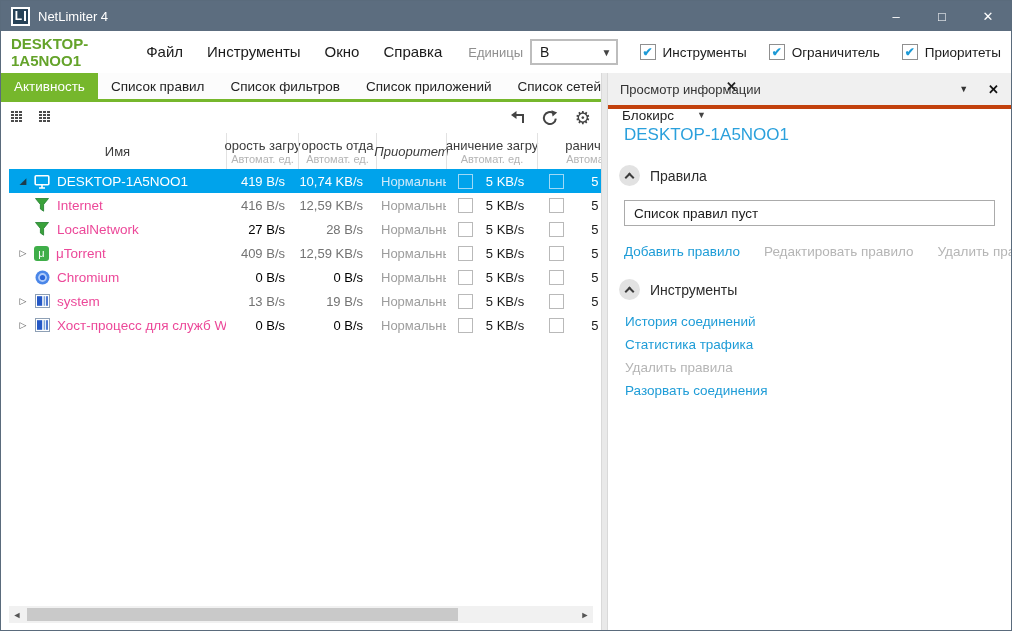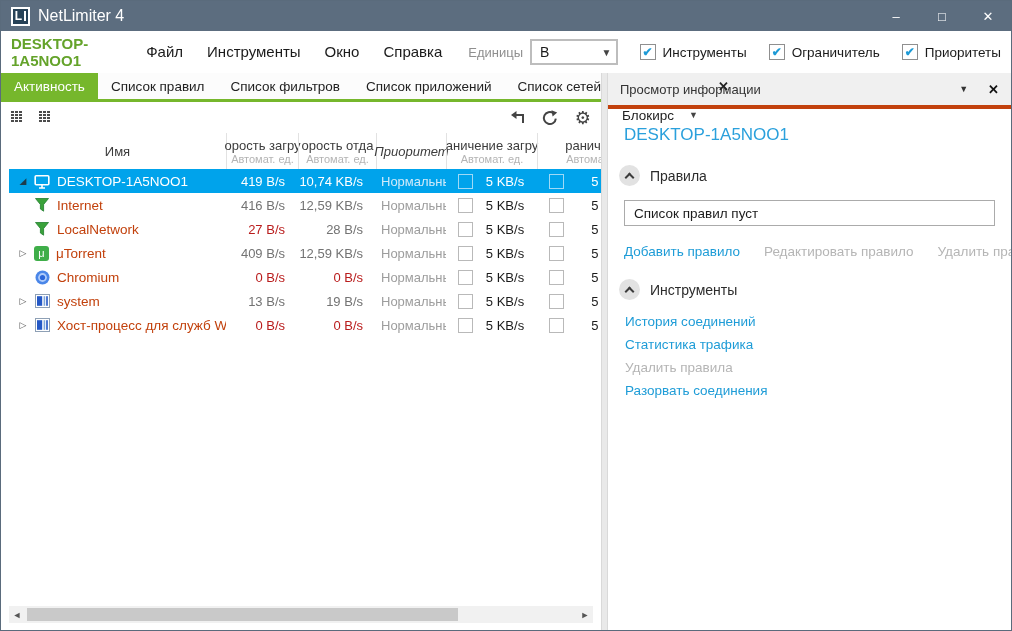--- a/index.html
+++ b/index.html
@@ -7,21 +7,21 @@
   body { font-family:"Liberation Sans", sans-serif; }
   .window { width:1012px; height:631px; background:#fff; border:1px solid #5a6b7c;
             display:flex; flex-direction:column; overflow:hidden; }
 
   
   .titlebar { height:30px; background:#5c6d7f; color:#fff; display:flex; align-items:center; flex:none; }
   .logo { width:19px; height:19px; border:2px solid #fff; background:#274257; color:#fff;
           font-weight:bold; font-size:12px; display:flex; align-items:center; justify-content:center;
           margin:0 8px 0 10px; letter-spacing:0; }
   .logo i { font-style:normal; border-right:2px solid #fff; padding-right:1px; margin-left:1px; height:10px; }
-  .apptitle { font-size:16px; }
+  .apptitle { font-size:13px; }
   .winbtns { margin-left:auto; display:flex; height:100%; }
   .winbtn { width:46px; height:100%; display:flex; align-items:center; justify-content:center;
             font-size:13px; color:#fff; cursor:default; }
 
   
   .menubar { height:42px; background:#fff; display:flex; align-items:center; padding:0 10px; flex:none; }
   .hostname { color:#64a32a; font-weight:bold; font-size:15px; margin-right:20px; }
   .menuitem { font-size:15px; color:#1b1b1b; padding:0 12px; }
   .units-label { color:#8f8f8f; font-size:13px; margin-left:14px; margin-right:7px; }
   .combo { width:118px; height:26px; border:2px solid #bdbdbd; background:#fff; display:flex;
@@ -36,21 +36,21 @@
   
   .main { flex:1; display:flex; min-height:0; }
   .left { width:600px; flex:none; display:flex; flex-direction:column; position:relative; background:#fff; }
   .splitter { width:7px; flex:none; background:#e9e9e9; border-left:1px solid #d9d9d9; border-right:1px solid #d9d9d9; }
   .right { flex:1; display:flex; flex-direction:column; background:#fff; min-width:0; }
 
   
   .tabstrip { height:29px; flex:none; display:flex; align-items:stretch; border-bottom:3px solid #76b72c; background:#fcfcfc; }
   .tab { padding:0 13px; font-size:13.5px; color:#222; display:flex; align-items:center; white-space:nowrap; }
   .tab.active { background:#76b72c; color:#fff; }
-  .tab-overflow { display:flex; align-items:center; gap:15px; padding:0 8px; font-size:13.5px; color:#222;margin-top:42px; }
+  .tab-overflow { display:flex; align-items:center; gap:23px; padding:0 8px; font-size:13.5px; color:#222;margin-top:42px; }
   .tab-overflow .caret { font-size:9px; color:#444; }
   .tabclose { margin-left:auto; padding:0 12px; display:flex; align-items:center; font-size:13px; color:#222; font-weight:bold; }
 
   
   .toolbar { height:31px; flex:none; display:flex; align-items:center; padding:0 10px; background:#fff; }
   .gridicon { width:15px; height:14px; display:grid; grid-template-columns:repeat(3,3px); grid-template-rows:repeat(4,2px);
               gap:1px; margin-right:13px; }
   .gridicon b { background:#4c4c4c; }
   .filters { display:flex; margin-left:8px; gap:1px; }
   .filter { height:22px; line-height:22px; padding:0 7px; font-size:13.5px; color:#1b1b1b; }
@@ -65,24 +65,24 @@
   .th:first-child { border-left:none; }
   .th .t1 { font-size:13px; color:#3c3c3c; white-space:nowrap; }
   .th .t2 { font-size:11px; color:#b4b4b4; white-space:nowrap; }
   .rows { flex:1; overflow:hidden; padding-left:8px; }
   .row { height:24px; display:flex; align-items:center; width:700px; }
   .row.selected { background:#00a3eb; }
   .c-name { width:217px; flex:none; display:flex; align-items:center; overflow:hidden; }
   .expander { width:18px; flex:none; text-align:center; font-size:9px; color:#555; margin-left:5px; }
   .row.selected .expander { color:#1c3d4e; }
   .rowicon { width:16px; height:16px; flex:none; margin-left:2px; display:flex; align-items:center; justify-content:center; }
-  .c-name .lbl { margin-left:7px; font-size:13.5px; color:#c2410c; white-space:nowrap; overflow:hidden; }
+  .c-name .lbl { margin-left:7px; font-size:13.5px; color:#ec4899; white-space:nowrap; overflow:hidden; }
   .row.selected .lbl { color:#fff; }
   .c-val { flex:none; text-align:right; font-size:13px; color:#737373; padding-right:13px; }
-  .c-val.dim { color:#b91c1c; }
+  .c-val.dim { color:#000000; }
   .row.selected .c-val { color:#fff; }
   .c-down { width:72px; } .c-up { width:78px; }
   .c-prio { width:70px; flex:none; font-size:13px; color:#9d9d9d; padding-left:5px; white-space:nowrap; overflow:hidden; }
   .row.selected .c-prio { color:#cfeafa; }
   .c-limit { flex:none; display:flex; align-items:center; }
   .c-ld { width:91px; } .c-lu { width:120px; }
   .c-limit .box { width:15px; height:15px; border:1px solid #b9b9b9; background:#fff; flex:none; margin-left:12px; }
   .row.selected .c-limit .box { background:transparent; border-color:#9ed9f6; }
   .c-limit .lv { flex:1; text-align:center; font-size:13px; color:#1b1b1b; white-space:nowrap; }
   .row.selected .c-limit .lv { color:#fff; }

